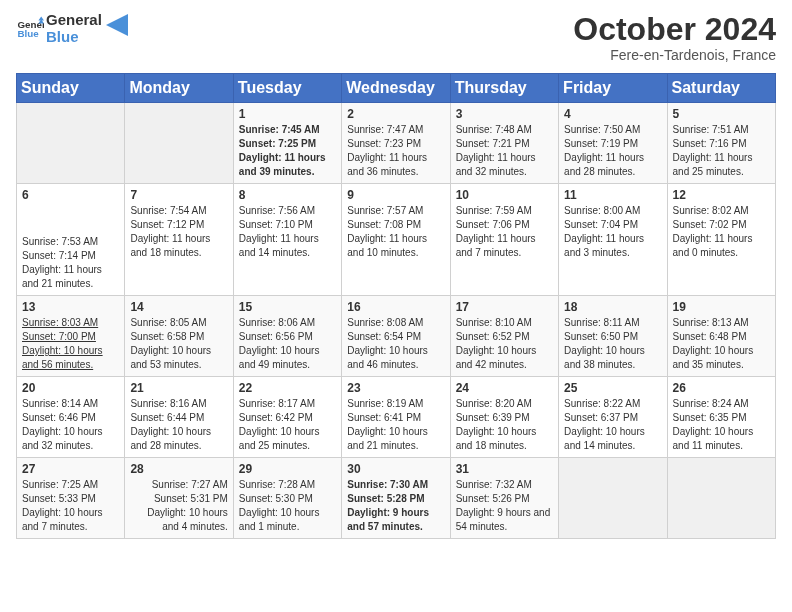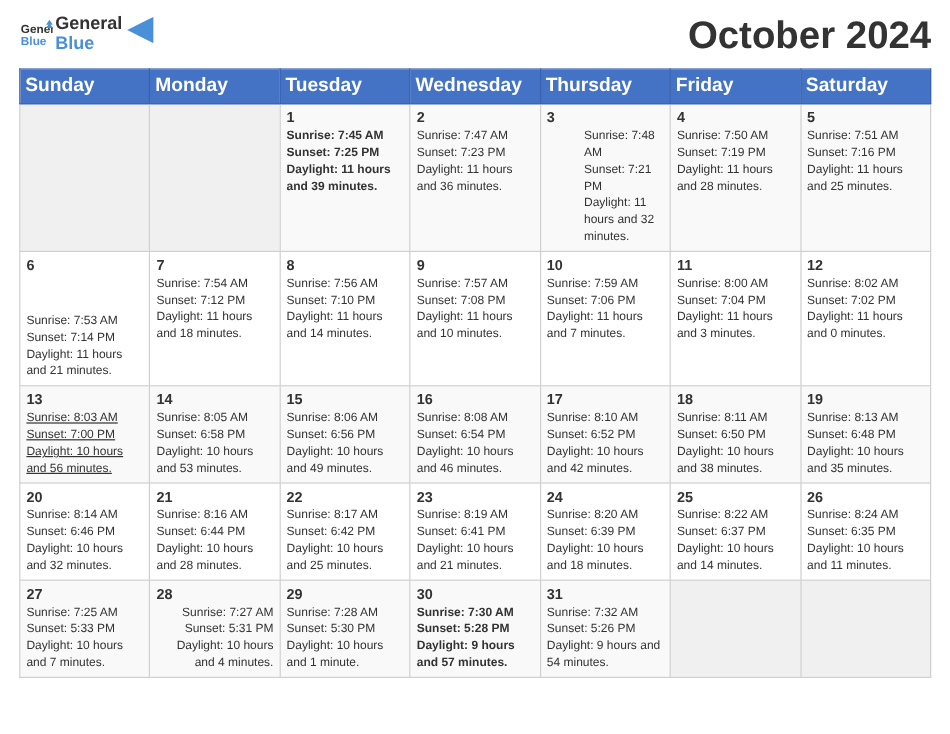--- a/index.html
+++ b/index.html
@@ -99,20 +99,21 @@
       <div style="display:flex;flex-direction:column;line-height:1.1;">
         <span style="font-size:15px;font-weight:bold;color:#333;">General</span>
         <span style="font-size:15px;font-weight:bold;color:#4a90d9;">Blue</span>
       </div>
       <svg width="22" height="22" viewBox="0 0 22 22" style="margin-left:2px;margin-top:-8px;">
         <polygon points="0,11 22,0 22,22" fill="#4a90d9"></polygon>
       </svg>
     </div>
     <div class="title-block">
       <div class="month-title">October 2024</div>
+      <div class="location">Fere-en-Tardenois, France</div>
     </div>
   </div>
 
   <table>
     <thead>
       <tr>
       <th>Sunday</th>
           <th>Monday</th>
           <th>Tuesday</th>
           <th>Wednesday</th>
@@ -132,21 +133,21 @@
 Daylight: 11 hours and 39 minutes.</div>
           </td>
           <td>
             <span class="day-num">2</span>
             <div class="cell-text" style="white-space: pre-line;">Sunrise: 7:47 AM
 Sunset: 7:23 PM
 Daylight: 11 hours and 36 minutes.</div>
           </td>
           <td>
             <span class="day-num">3</span>
-            <div class="cell-text" style="white-space: pre-line; margin-left: 31px;">Sunrise: 7:48 AM
+            <div class="cell-text" style="white-space: pre-line;">Sunrise: 7:48 AM
 Sunset: 7:21 PM
 Daylight: 11 hours and 32 minutes.</div>
           </td>
           <td>
             <span class="day-num">4</span>
             <div class="cell-text" style="white-space: pre-line;">Sunrise: 7:50 AM
 Sunset: 7:19 PM
 Daylight: 11 hours and 28 minutes.</div>
           </td>
           <td>

